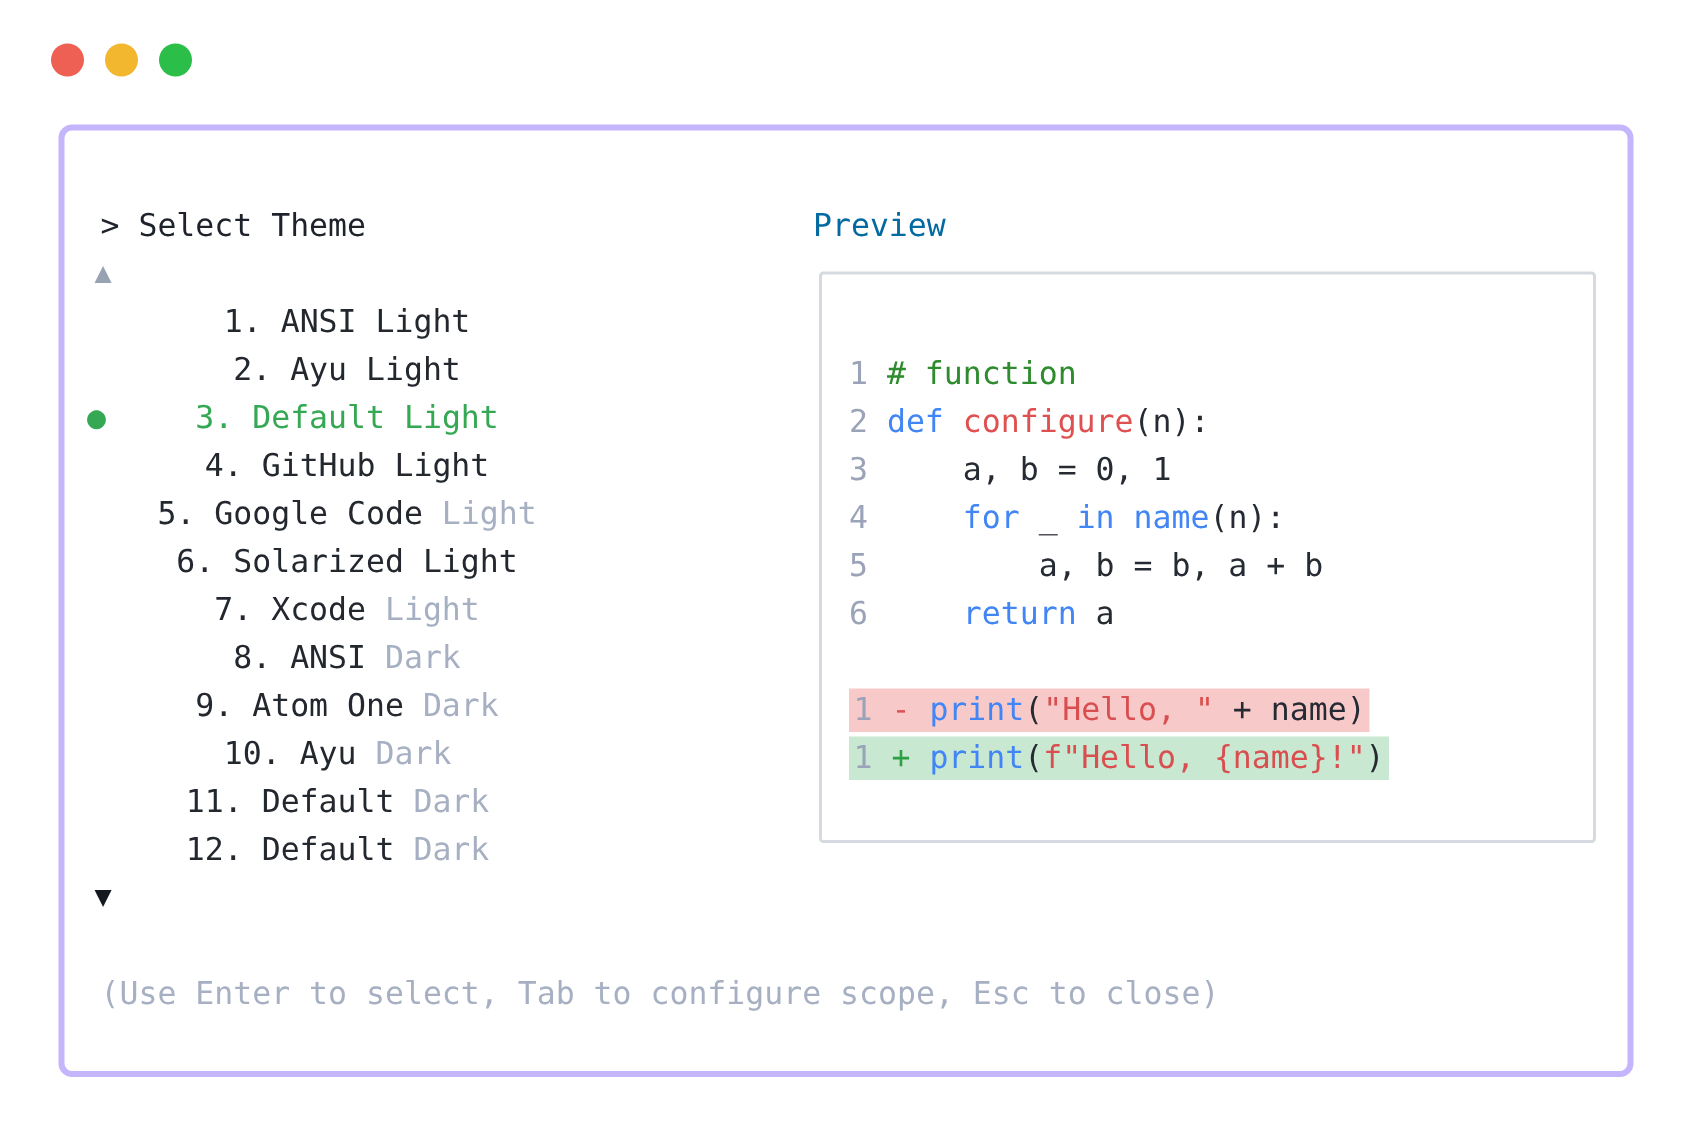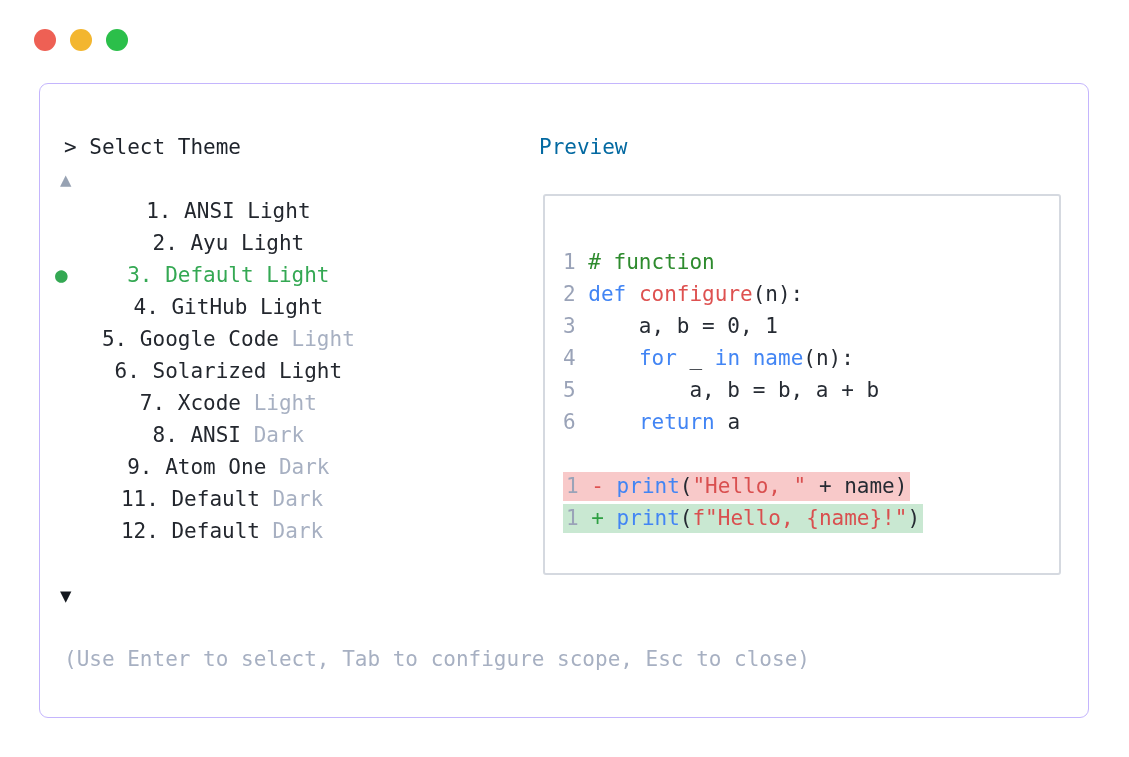--- a/index.html
+++ b/index.html
@@ -5,38 +5,38 @@
   html,body{margin:0;padding:0;background:#ffffff;}
   .stage{
     position:relative;width:1129px;height:757px;background:#ffffff;overflow:hidden;
     font-family:"DejaVu Sans Mono","Liberation Mono",monospace;
     font-size:21px;line-height:32px;color:#23272e;
   }
   .traffic-lights{position:absolute;left:34px;top:29px;display:flex;gap:14px;}
   .tl-dot{width:22px;height:22px;border-radius:50%;display:inline-block;}
   .window{
     position:absolute;left:39px;top:83px;width:1050px;height:635px;
-    border:1px solid #c4b5fd;border-radius:9px;background:#ffffff;box-sizing:border-box;
+    border:4px solid #c4b5fd;border-radius:9px;background:#ffffff;box-sizing:border-box;
   }
   .prompt{position:absolute;left:24px;top:47px;white-space:pre;color:#1e232b;}
   .scroll-up{position:absolute;left:20px;top:79px;color:#97a2b3;font-size:19px;}
   .scroll-down{position:absolute;left:20px;top:495px;color:#14181f;font-size:19px;}
   .theme-list{position:absolute;left:24px;top:111px;}
   .theme-row{position:relative;height:32px;line-height:32px;white-space:pre;text-align:center;}
   .theme-row .bullet{position:absolute;left:-9px;top:0;color:#34a853;}
   .theme-row.selected .t-num,
   .theme-row.selected .t-name,
   .theme-row.selected .t-variant{color:#34a853;}
   .t-variant.muted{color:#a7b0c2;}
   .hint{position:absolute;left:24px;top:559px;white-space:pre;color:#a7b0c2;}
   .preview-label{position:absolute;left:499px;top:47px;white-space:pre;color:#0369a1;}
   .preview-box{
     position:absolute;left:503px;top:94px;width:518px;height:381px;
     border:2px solid #d5d9e0;border-radius:3px;box-sizing:border-box;
-    padding:50px 0 0 18px;overflow:hidden;background:#ffffff;margin-top:16px;
+    padding:50px 0 0 18px;overflow:hidden;background:#ffffff;
   }
   .code-line{height:32px;line-height:32px;white-space:pre;}
   .ln{color:#9aa3b8;}
   .seg-plain{color:#262b33;}
   .seg-comment{color:#2e8b2e;}
   .seg-kw{color:#4285f4;}
   .seg-fname{color:#de5150;}
   .seg-str{color:#d94f4f;}
   .seg-del-sign{color:#de5150;}
   .seg-add-sign{color:#2ea043;}
@@ -64,20 +64,21 @@
     <div class="theme-list" id="theme-list">
         <div class="theme-row"><span class="t-num">   1. </span><span class="t-name">ANSI</span><span class="t-variant"> Light</span></div>
         <div class="theme-row"><span class="t-num">   2. </span><span class="t-name">Ayu</span><span class="t-variant"> Light</span></div>
         <div class="theme-row selected"><span class="bullet">●</span><span class="t-num">   3. </span><span class="t-name">Default</span><span class="t-variant"> Light</span></div>
         <div class="theme-row"><span class="t-num">   4. </span><span class="t-name">GitHub</span><span class="t-variant"> Light</span></div>
         <div class="theme-row"><span class="t-num">   5. </span><span class="t-name">Google Code</span><span class="t-variant muted"> Light</span></div>
         <div class="theme-row"><span class="t-num">   6. </span><span class="t-name">Solarized</span><span class="t-variant"> Light</span></div>
         <div class="theme-row"><span class="t-num">   7. </span><span class="t-name">Xcode</span><span class="t-variant muted"> Light</span></div>
         <div class="theme-row"><span class="t-num">   8. </span><span class="t-name">ANSI</span><span class="t-variant muted"> Dark</span></div>
         <div class="theme-row"><span class="t-num">   9. </span><span class="t-name">Atom One</span><span class="t-variant muted"> Dark</span></div>
+        <div class="theme-row"><span class="t-num">  10. </span><span class="t-name">Ayu</span><span class="t-variant muted"> Dark</span></div>
         <div class="theme-row"><span class="t-num">  11. </span><span class="t-name">Default</span><span class="t-variant muted"> Dark</span></div>
         <div class="theme-row"><span class="t-num">  12. </span><span class="t-name">Default</span><span class="t-variant muted"> Dark</span></div>
       </div>
 
     <div class="scroll-down">▼</div>
 
     <div class="hint">(Use Enter to select, Tab to configure scope, Esc to close)</div>
 
     <div class="preview-label">Preview</div>
 

